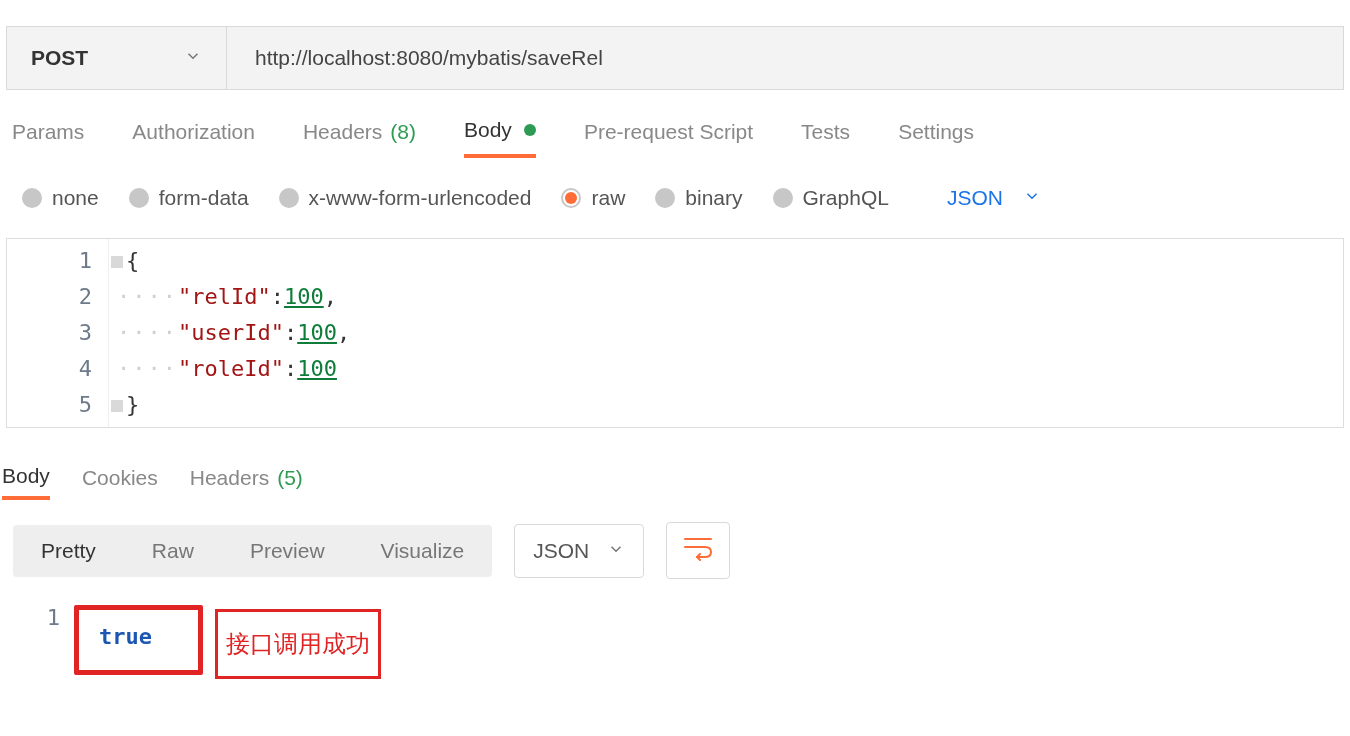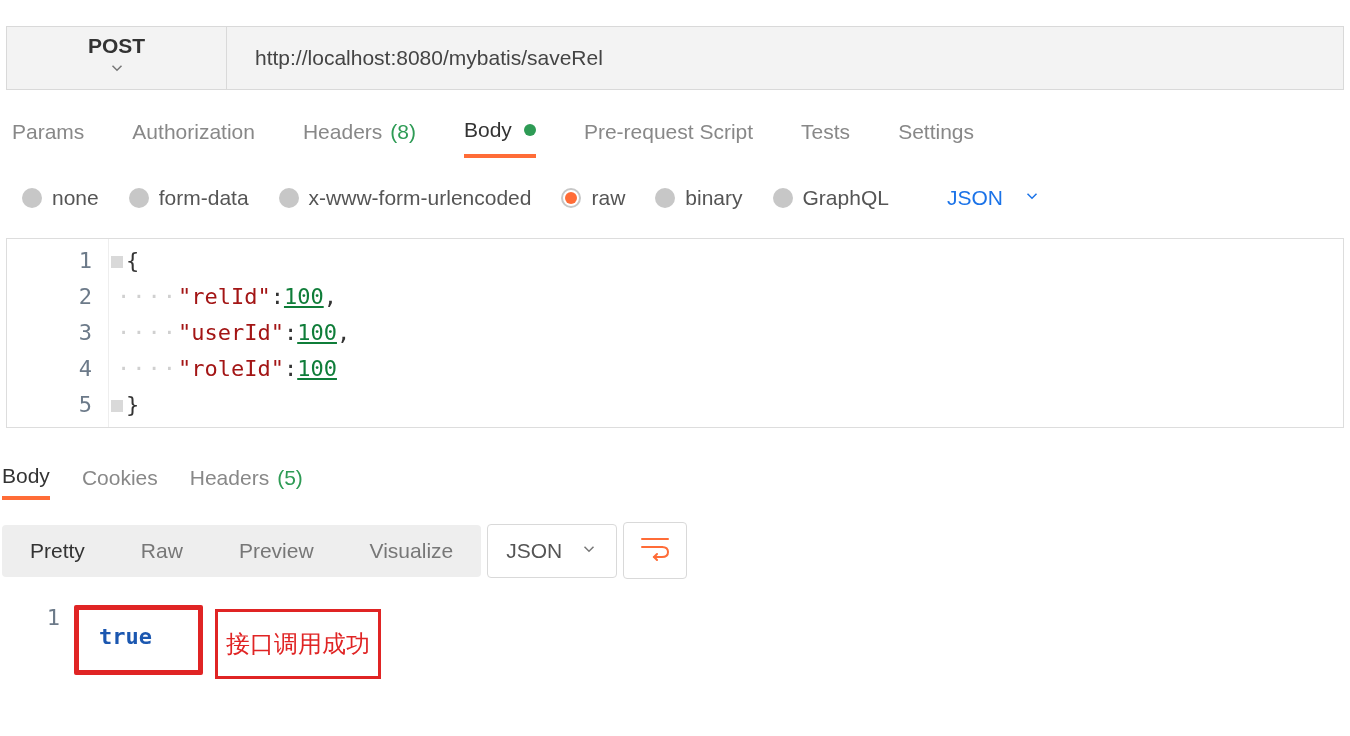--- a/index.html
+++ b/index.html
@@ -16,28 +16,27 @@
     display: flex;
     align-items: stretch;
     border: 1px solid #d9d9d9;
     margin: 26px 6px 0 6px;
     background: #f3f3f3;
     height: 64px;
   }
   .method-select {
     display: flex;
     align-items: center;
-    justify-content: center;
+    justify-content: space-between;
     padding: 0 24px 0 24px;
     width: 220px;
     border-right: 1px solid #d9d9d9;
     font-weight: 600;
     color: #333;
     cursor: pointer;
-    flex-direction: column;
   }
   .chevron-down-icon svg { width: 18px; height: 18px; }
   .url-input {
     flex: 1;
     display: flex;
     align-items: center;
     padding: 0 28px;
     color: #444;
   }
   .req-tabs {
@@ -103,21 +102,21 @@
   .dots { color: #d0d0d0; letter-spacing: 2px; }
   .str { color: #a31515; }
   .num { color: #0f7d39; text-decoration: underline; }
   .punct { color: #333; }
   .resp-tabs {
     display: flex; gap: 32px; padding: 36px 0 0 2px; color: #888;
   }
   .resp-tab { padding-bottom: 8px; cursor: pointer; display:flex; gap:8px; align-items:center;}
   .resp-tab.active { color: #333; border-bottom: 4px solid #ff6c37; }
   .resp-toolbar {
-    display: flex; gap: 6px; align-items: center; padding: 22px 2px 0 2px;
+    display: flex; gap: 22px; align-items: center; padding: 22px 2px 0 13px;
   }
   .seg-group {
     display: flex;
     background: #eee;
     border-radius: 4px;
     overflow: hidden;
   }
   .seg-btn { padding: 14px 28px; color: #777; cursor: pointer; }
   .seg-btn.active { color: #333; }
   .dropdown-box {

